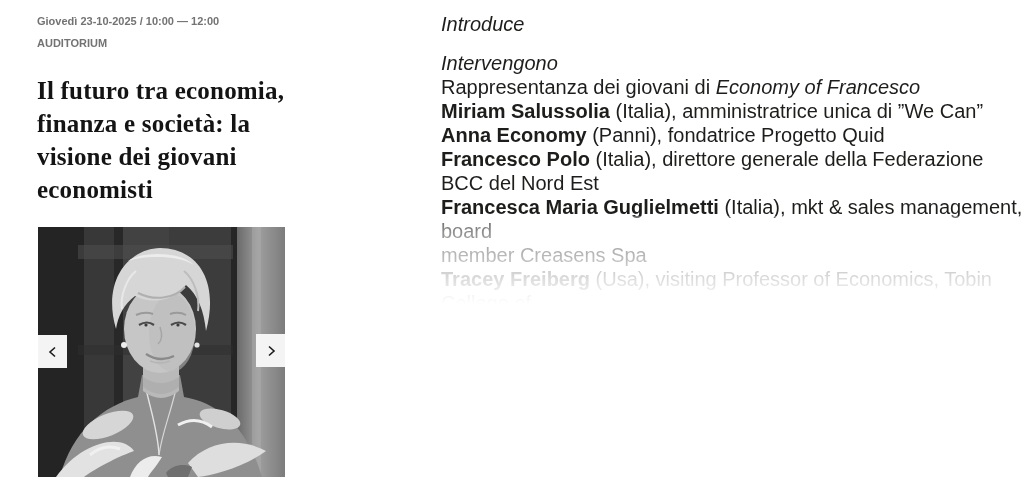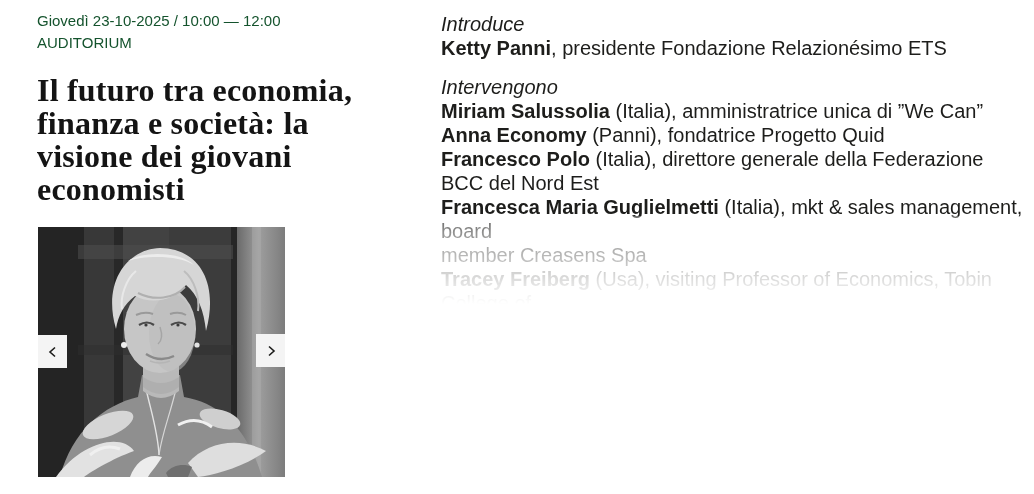--- a/index.html
+++ b/index.html
@@ -2,25 +2,25 @@
 <html><head>
 <meta charset="utf-8">
 <style>
   html,body{margin:0;padding:0;background:#ffffff;}
   body{width:1034px;height:494px;position:relative;overflow:hidden;
        font-family:"Liberation Sans",sans-serif;color:#1d1d1b;
        -webkit-font-smoothing:antialiased;}
   .page{position:absolute;inset:0;background:#ffffff;}
 
   
-  .meta{position:absolute;left:37px;top:10px;font-size:15px;font-weight:400;
-        line-height:22px;color:#14532d;}
+  .meta{position:absolute;left:37px;top:10px;font-size:11px;font-weight:700;
+        line-height:22px;color:#737373;}
   .title{position:absolute;left:37px;top:74px;margin:0;width:390px;
          font-family:"Liberation Serif",serif;font-weight:700;
-         font-size:32px;line-height:33px;color:#141414;
+         font-size:25px;line-height:33px;color:#141414;
          white-space:pre-line;letter-spacing:.2px;}
 
   
   .carousel{position:absolute;left:38px;top:227px;width:247px;height:250px;}
   .carousel svg.photo{display:block;width:247px;height:250px;}
   .nav-btn{position:absolute;width:29px;height:33px;background:#f4f4f4;
            border:none;padding:0;display:flex;align-items:center;
            justify-content:center;cursor:pointer;}
   .nav-btn.prev{left:0;top:108px;}
   .nav-btn.next{right:0;top:107px;}
@@ -133,23 +133,23 @@
       <span>
         <svg width="14" height="14" viewBox="0 0 14 14">
           <polyline points="5,2.5 10,7 5,11.5" fill="none" stroke="#1d1d1b" stroke-width="1.6"></polyline>
         </svg>
       </span>
     </button>
   </div>
 
   <div class="right">
     <p class="label">Introduce</p>
-    <p class="line"><strong>Ketty Panni</strong><span>, presidente Fondazione Relazionésimo ETS</span></p>
 
     <p class="label sect">Intervengono</p>
+    <p class="line"><span>Rappresentanza dei giovani di </span><span class="it">Economy of Francesco</span></p>
 
     <p class="line"><strong>Miriam Salussolia</strong><span> (Italia), amministratrice unica di ”We Can”</span></p>
     <p class="line"><strong>Anna Economy</strong><span> (Panni), fondatrice Progetto Quid</span></p>
     <p class="line"><strong>Francesco Polo</strong><span> (Italia), direttore generale della Federazione BCC del Nord Est</span></p>
     <p class="line"><strong>Francesca Maria Guglielmetti</strong><span> (Italia), mkt &amp; sales management, board
 member Creasens Spa</span></p>
     <p class="line"><strong>Tracey Freiberg</strong><span> (Usa), visiting Professor of Economics, Tobin College of</span></p>
   </div>
 
   <div class="fade"></div>

